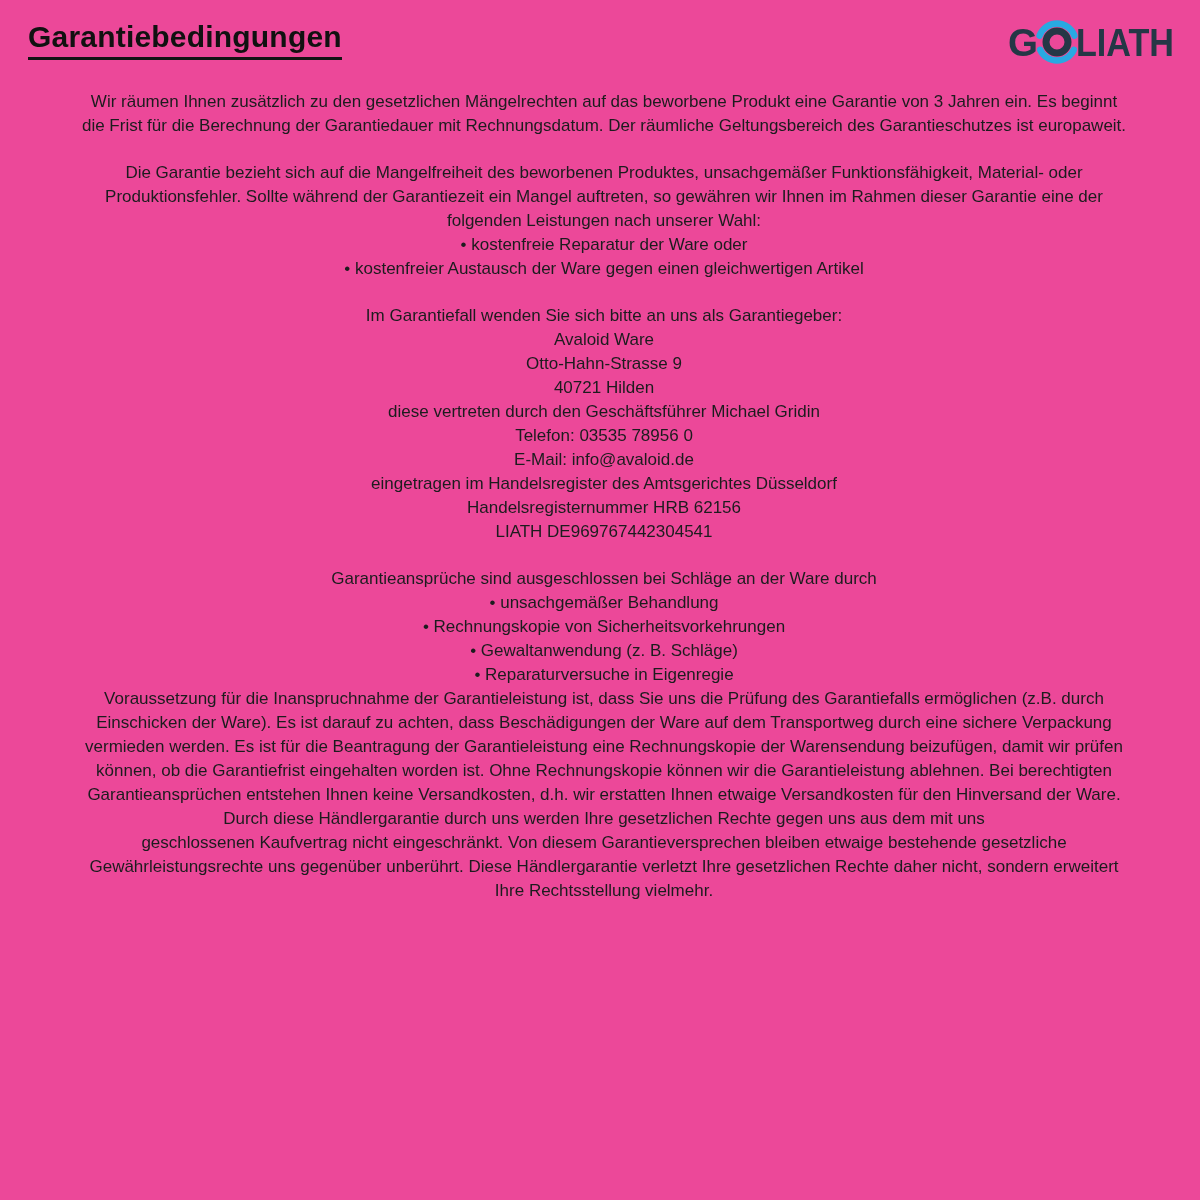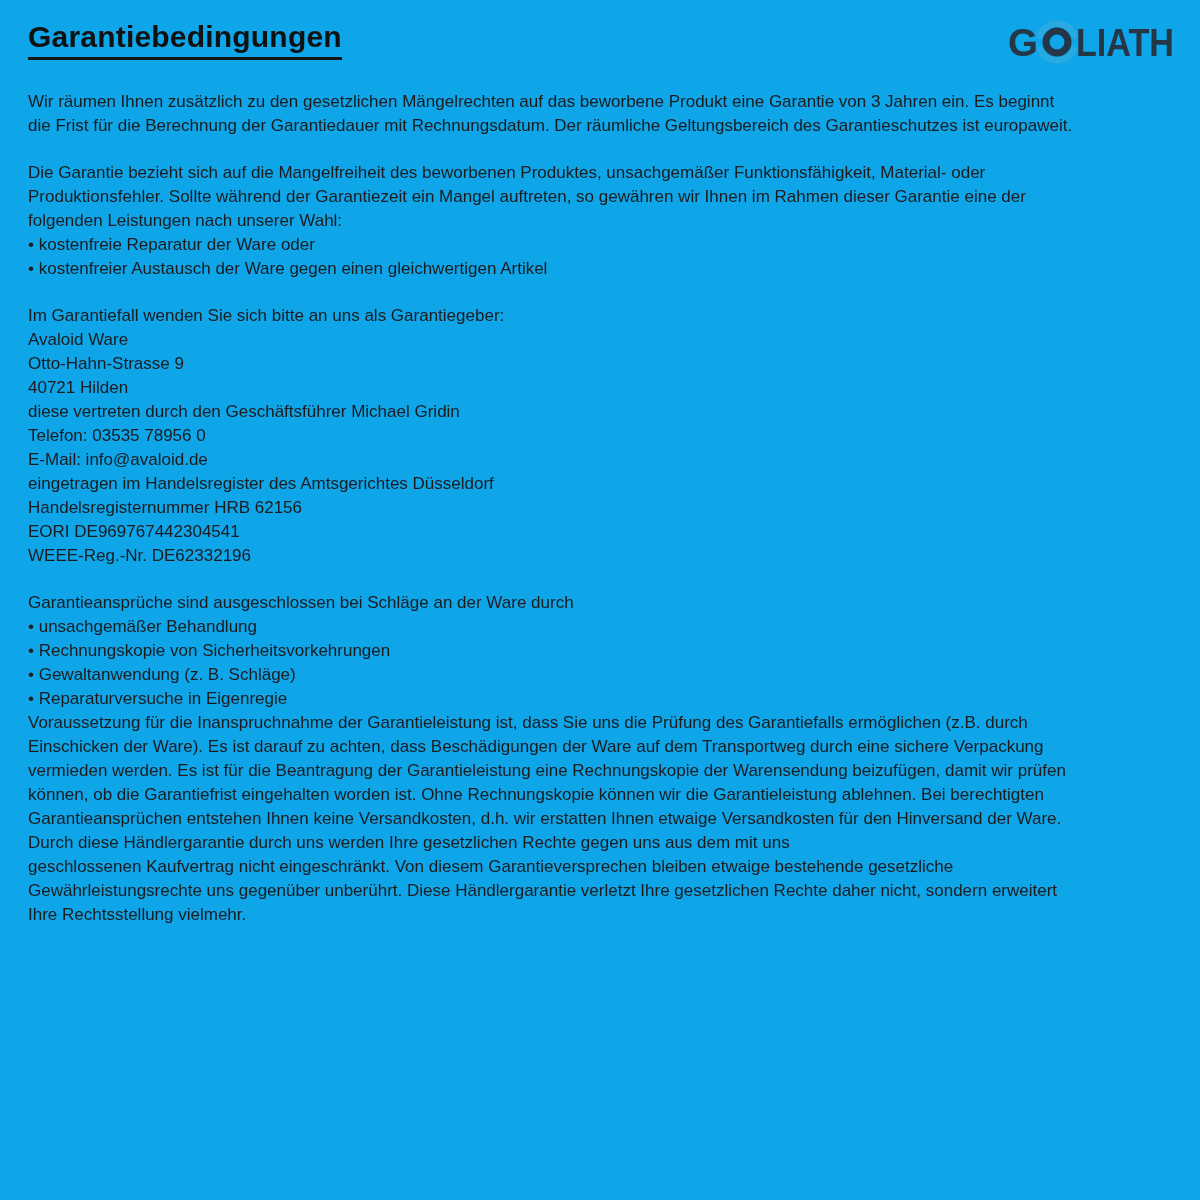--- a/index.html
+++ b/index.html
@@ -7,21 +7,21 @@
     width: 1200px; height: 1200px;
     font-family: "Liberation Sans", "DejaVu Sans", sans-serif;
     color: #1c1c1e;
   }
   .page {
     position: relative;
     box-sizing: border-box;
     width: 1200px; height: 1200px;
     padding: 14px 16px 0 28px;
     overflow: hidden;
-    background: #0ea5e9;
+    background: #ec4899;
   }
   h1.title {
     margin: 6px 0 0 0;
     font-size: 30px;
     font-weight: 700;
     letter-spacing: 0.2px;
     color: #111111;
   }
   h1.title .u {
     display: inline-block;
@@ -33,21 +33,21 @@
     top: 10px;
     right: 22px;
     width: 170px;
     height: 64px;
   }
   .logo svg text {
     font-family: "Liberation Sans", "DejaVu Sans", sans-serif;
     font-weight: 700;
     font-size: 39px;
   }
-  .doc { margin-top: 30px; }
+  .doc { margin-top: 30px; text-align: center; }
   .block { margin-top: 23px; }
   .block:first-child { margin-top: 0; }
   .t {
     margin: 0;
     font-size: 17px;
     line-height: 24px;
     white-space: pre-line;
     max-width: 1152px;
   }
   .bold { font-weight: 400; }
@@ -91,23 +91,22 @@
 
     <p class="t block">40721 Hilden</p>
 
     <p class="t block">diese vertreten durch den Geschäftsführer Michael Gridin
 Telefon: 03535 78956 0
 E-Mail: info@avaloid.de</p>
 
     <p class="t block">eingetragen im Handelsregister des Amtsgerichtes Düsseldorf
 Handelsregisternummer HRB 62156</p>
 
-    <p class="t block">EORI DE969767442304541</p>
+    <p class="t block">LIATH DE969767442304541</p>
 
-    <p class="t block">WEEE-Reg.-Nr. DE62332196</p>
 
 
     <div class="block">
       <p class="t">Garantieansprüche sind ausgeschlossen bei Schläge an der Ware durch</p>
       <p class="t">• unsachgemäßer Behandlung</p>
       <p class="t">• Rechnungskopie von Sicherheitsvorkehrungen</p>
       <p class="t">• Gewaltanwendung (z. B. Schläge)</p>
       <p class="t">• Reparaturversuche in Eigenregie</p>
     </div>
 

